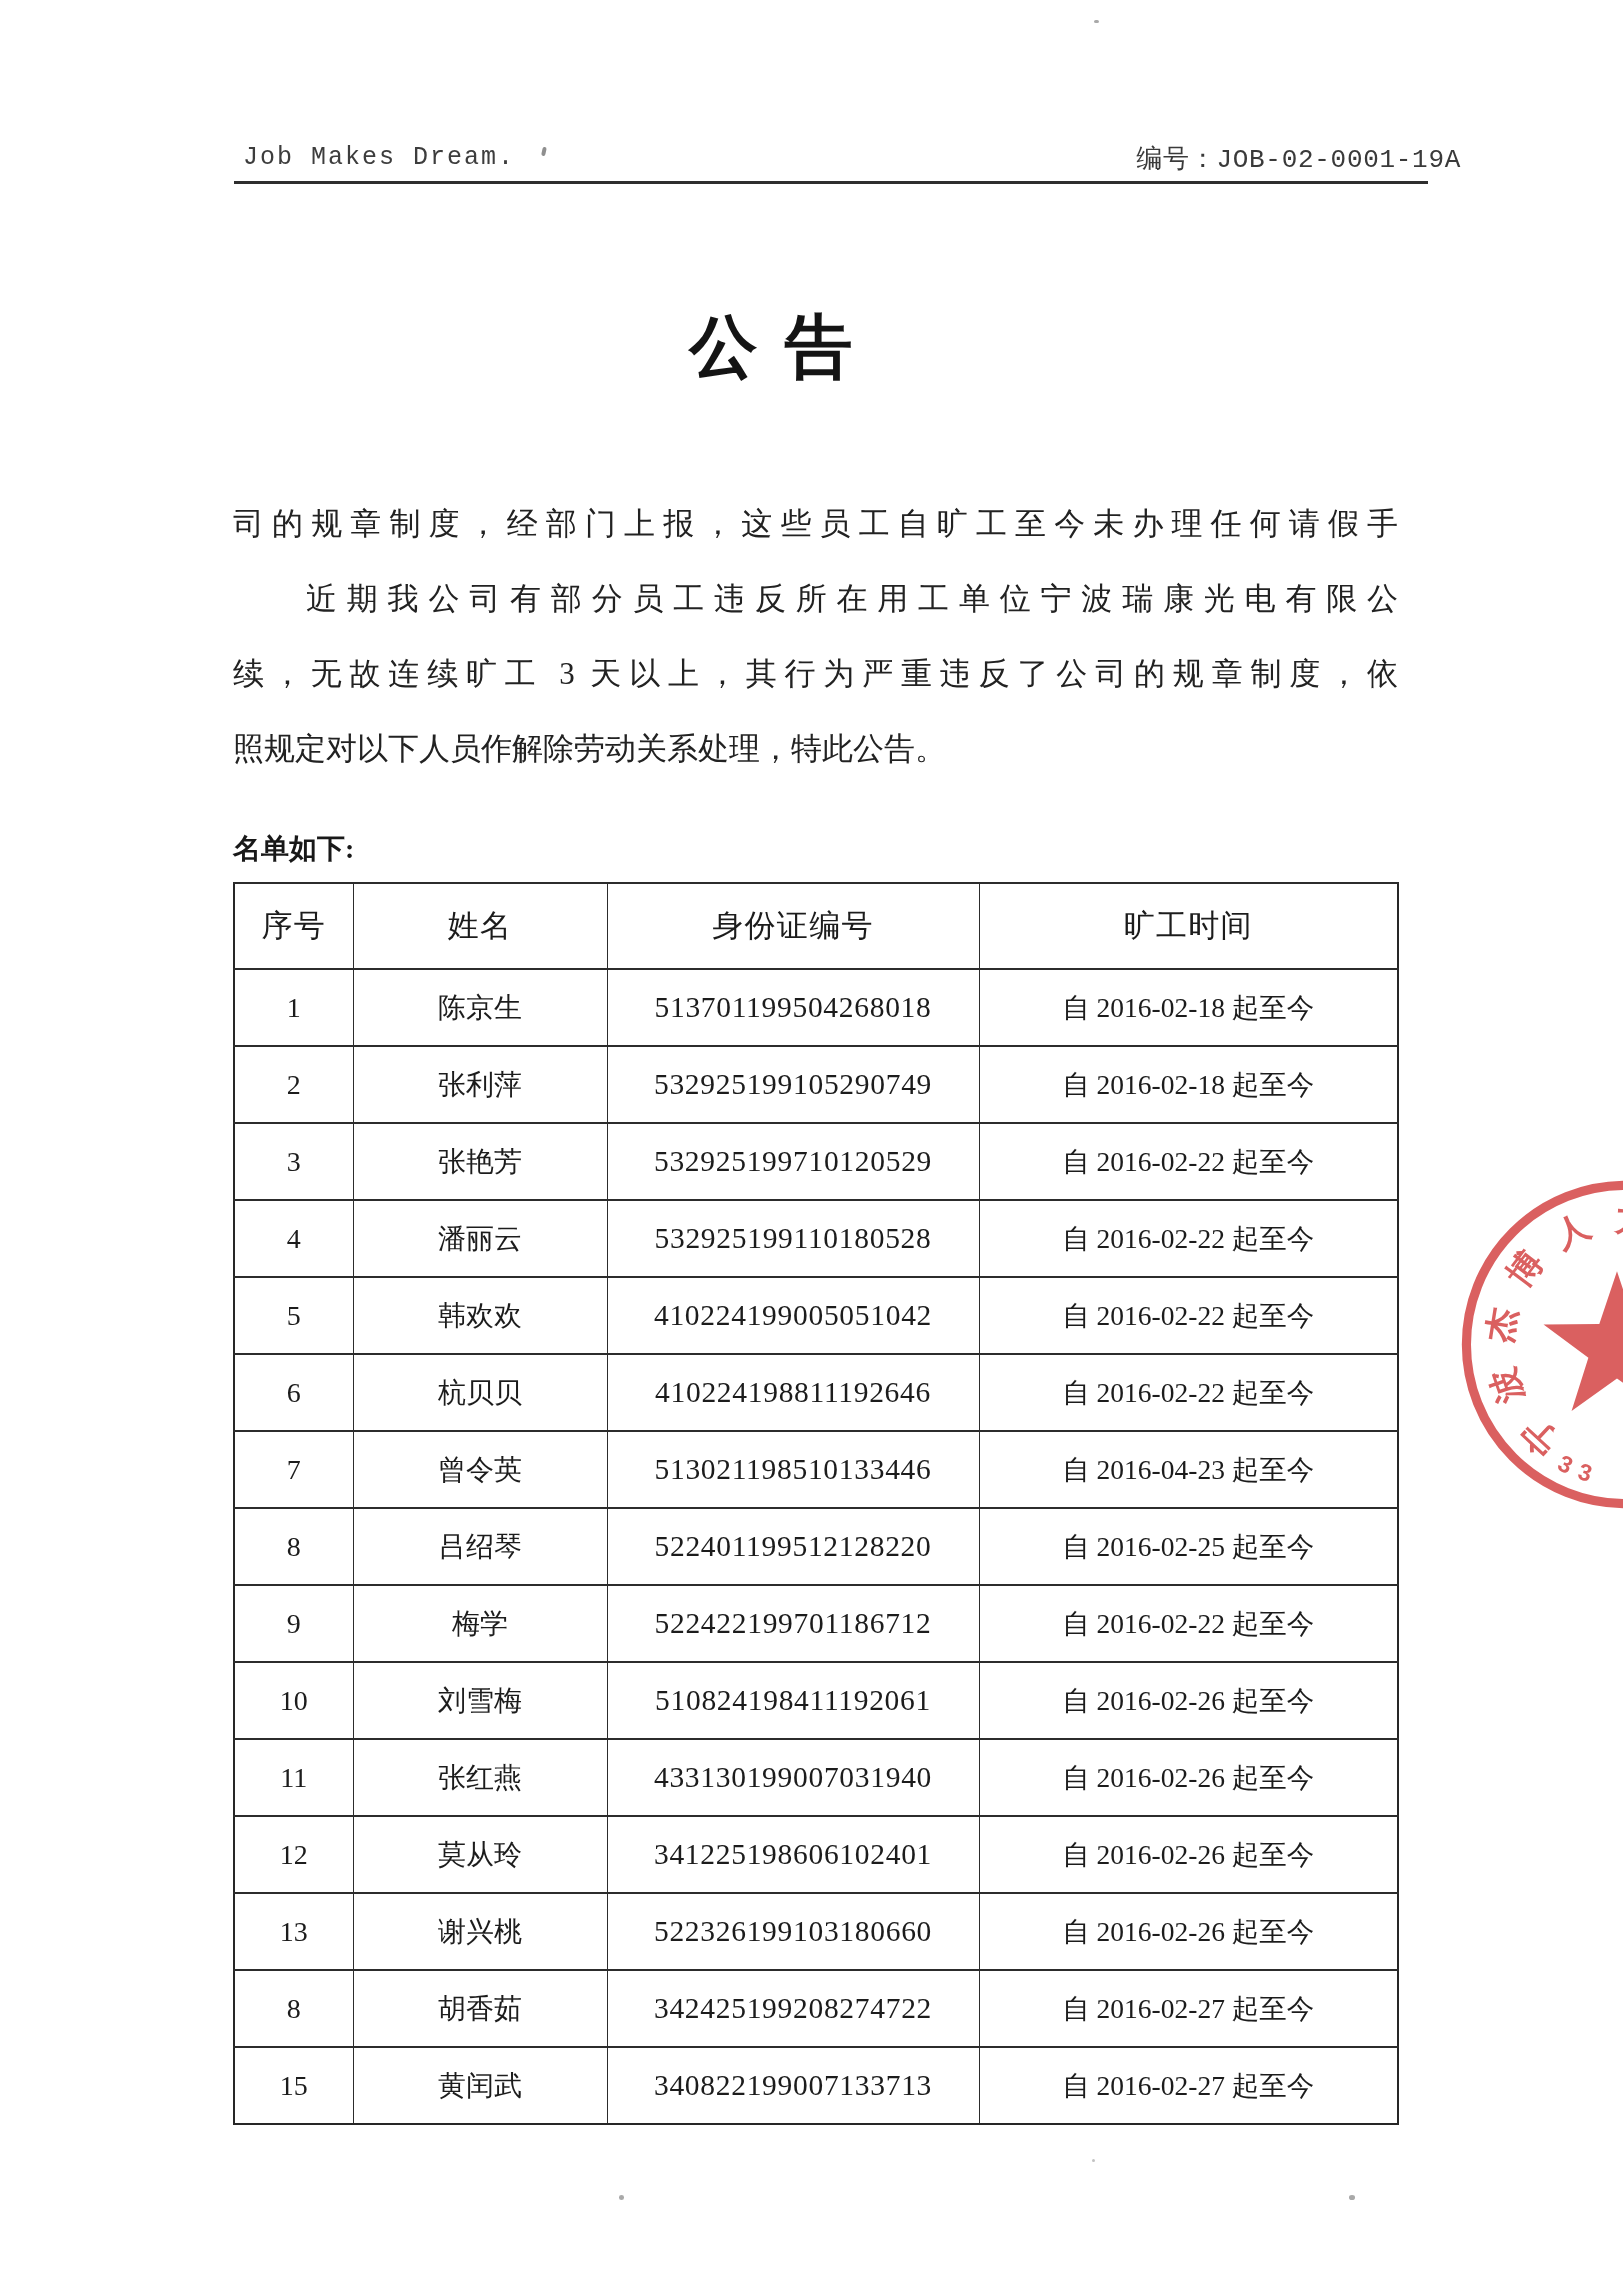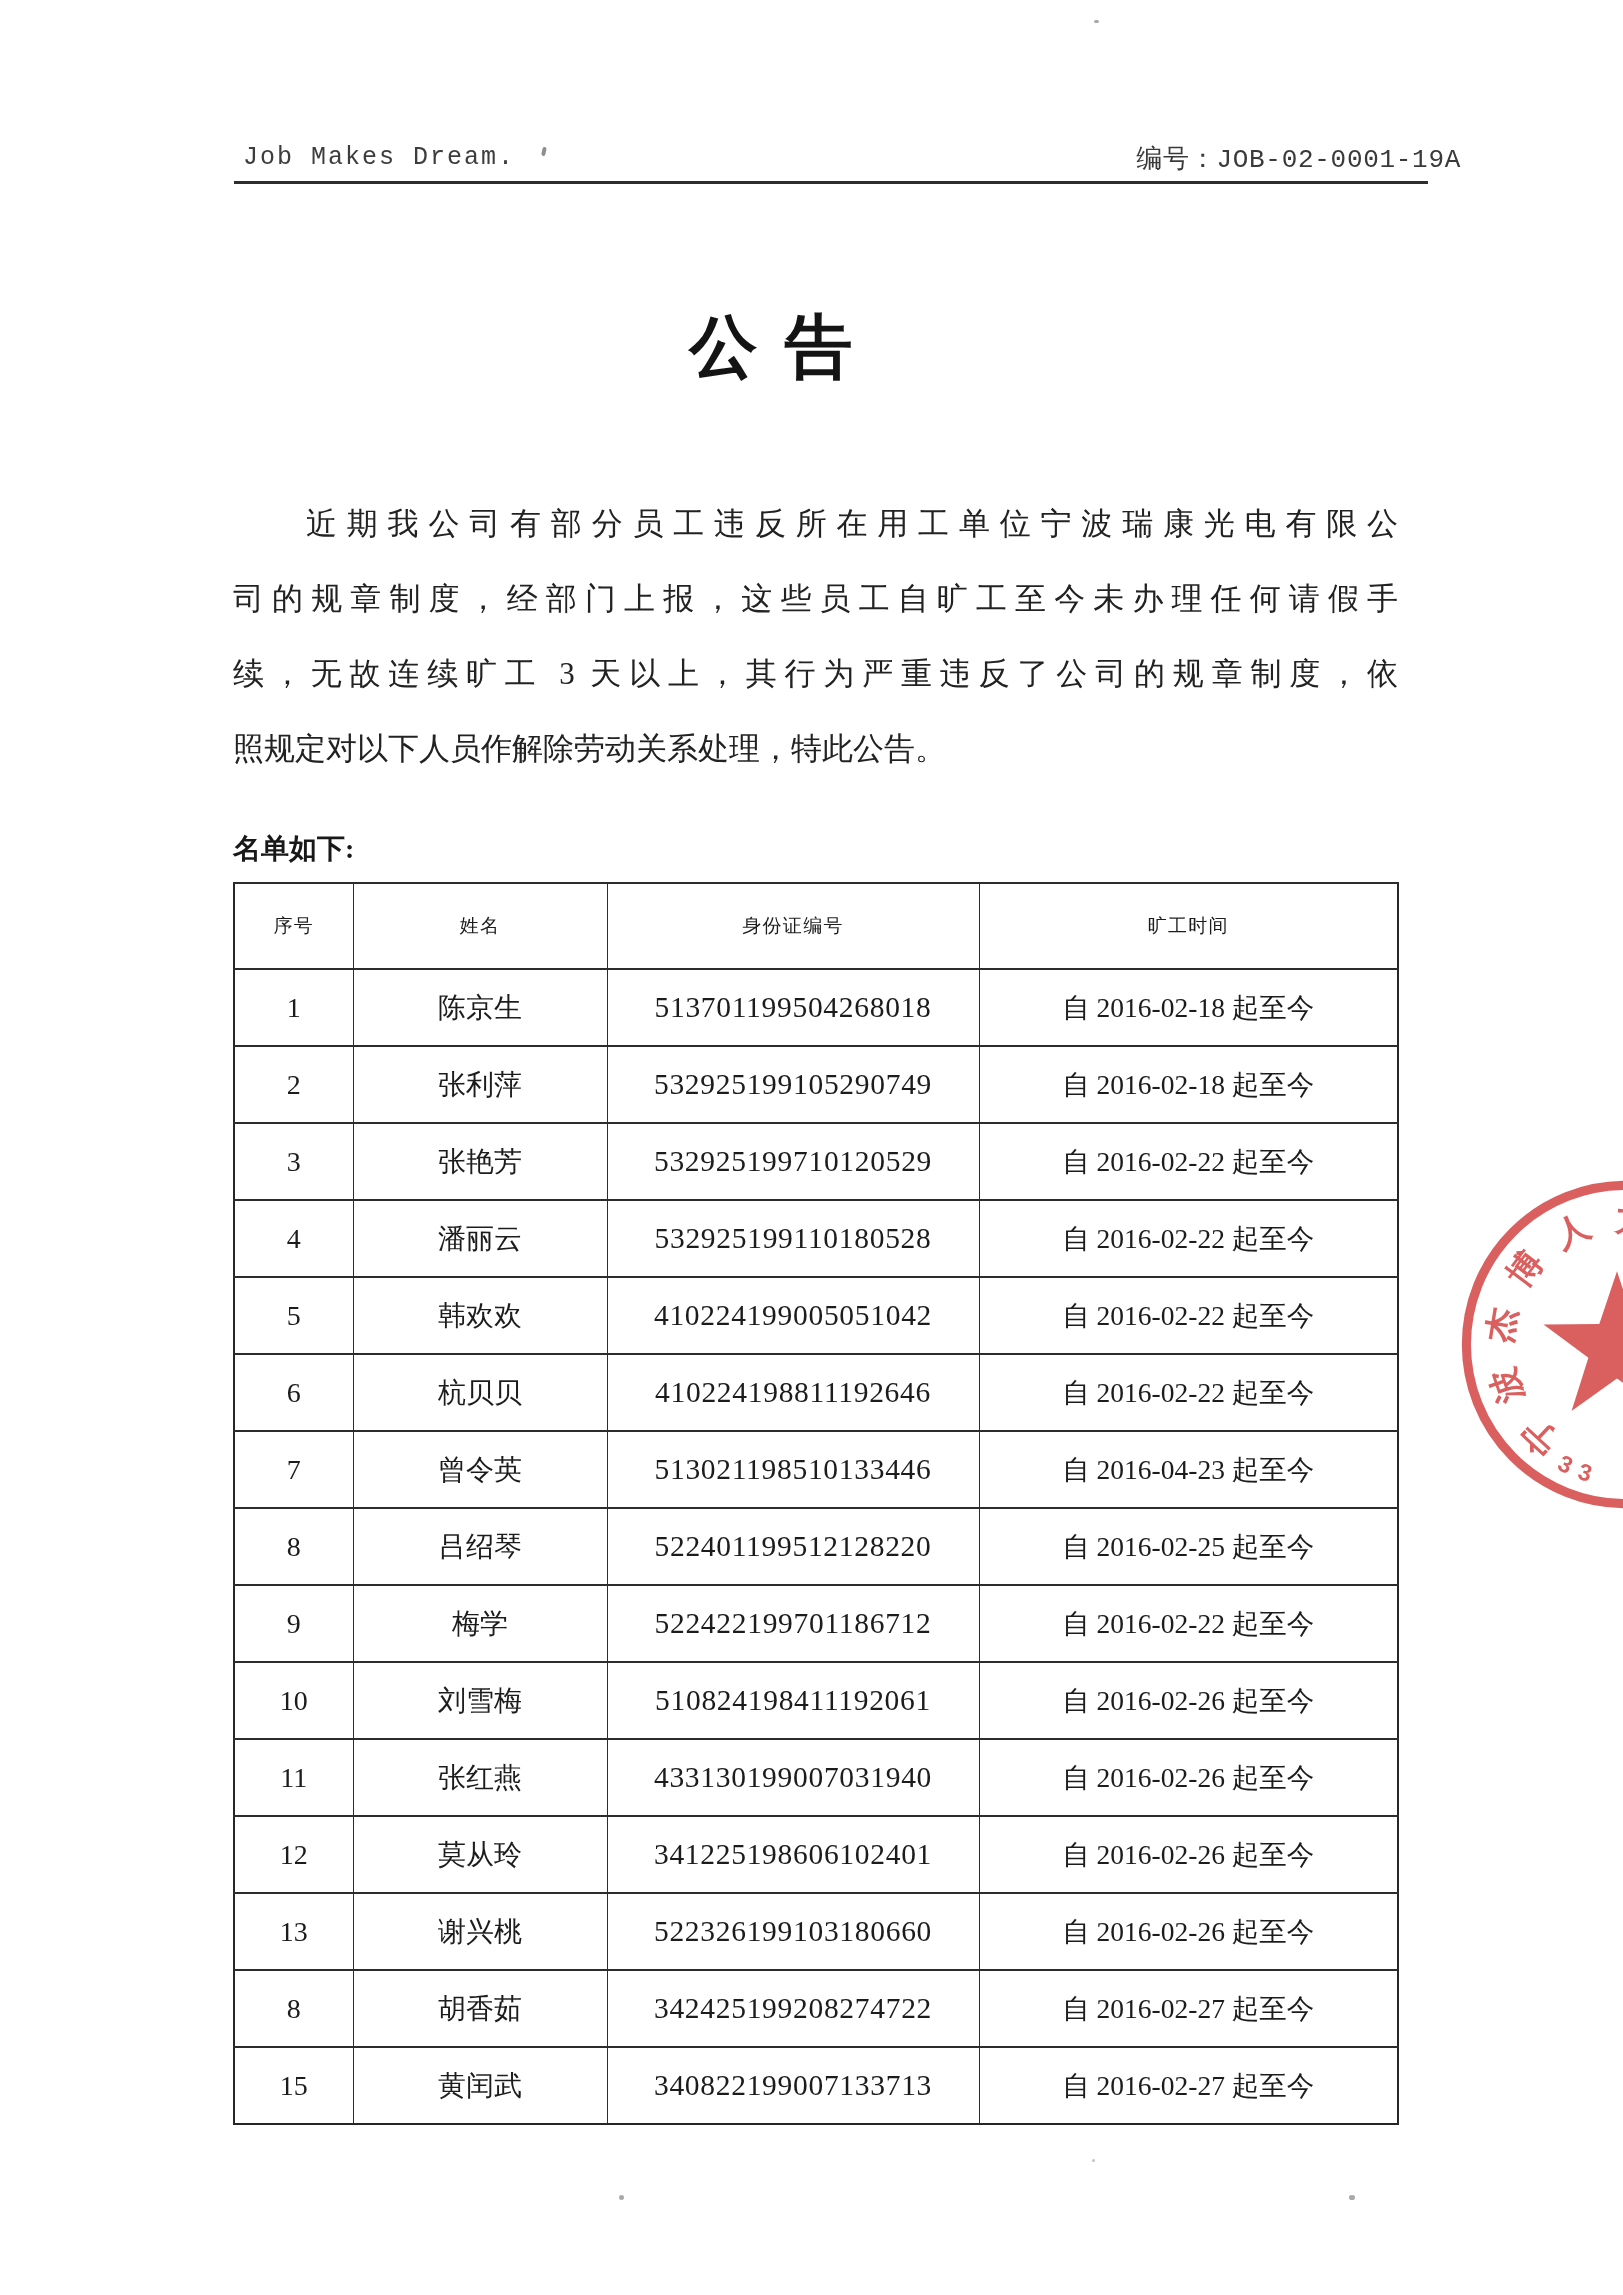--- a/index.html
+++ b/index.html
@@ -53,21 +53,21 @@
     font-size:28px;color:#1c1c1c;
   }
   table.roster th, table.roster td{
     border:1.3px solid #2c2c2c;
     border-top-width:2.6px;
     text-align:center;vertical-align:middle;
     font-weight:normal;
     padding:0;
   }
   table.roster{border:2px solid #262626;}
-  table.roster thead th{height:84px;font-size:19px;letter-spacing:1.3px;}
+  table.roster thead th{height:84px;font-size:31px;letter-spacing:1.3px;}
   table.roster tbody td{height:75px;}
   table.roster td:nth-child(3){font-size:29.5px;letter-spacing:0.7px;}
   table.roster td:nth-child(4){font-size:27.5px;}
   
   .stamp{
     position:absolute;left:1416px;top:1135px;width:419px;height:419px;
     opacity:.9;
   }
   .stamp .ring{fill:none;stroke-width:14px;}
   .stamp .stamp-char{
@@ -88,22 +88,22 @@
 
 <div class="page">
 
   <div class="slogan">Job Makes Dream.</div>
   <div class="doc-no">编号：JOB-02-0001-19A</div>
   <div class="header-rule"></div>
 
   <div class="title">公 告</div>
 
   <div class="body-text">
+    <div class="ln just">司的规章制度，经部门上报，这些员工自旷工至今未办理任何请假手</div>
     <div class="ln just indent">近期我公司有部分员工违反所在用工单位宁波瑞康光电有限公</div>
-    <div class="ln just">司的规章制度，经部门上报，这些员工自旷工至今未办理任何请假手</div>
     <div class="ln just">续，无故连续旷工 3 天以上，其行为严重违反了公司的规章制度，依</div>
     <div class="ln">照规定对以下人员作解除劳动关系处理，特此公告。</div>
   </div>
 
   <div class="list-label">名单如下:</div>
 
   <table class="roster">
     <colgroup>
       <col style="width:119px">
         <col style="width:254px">

